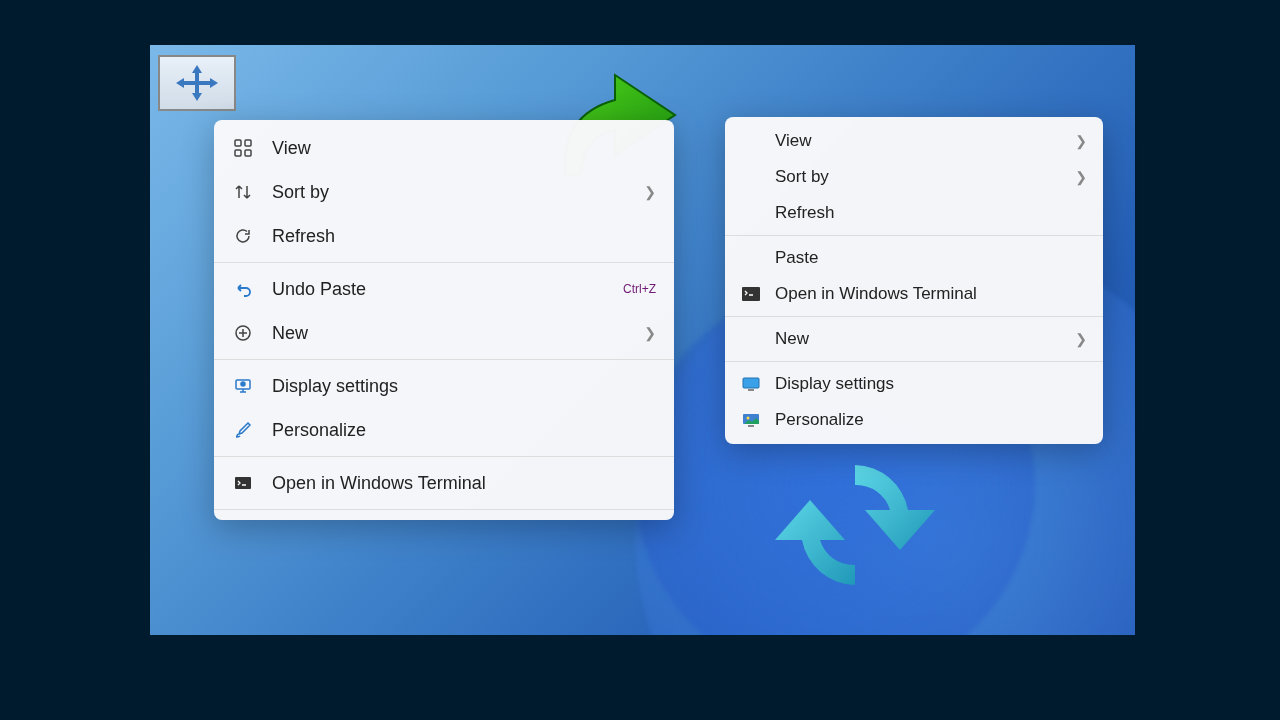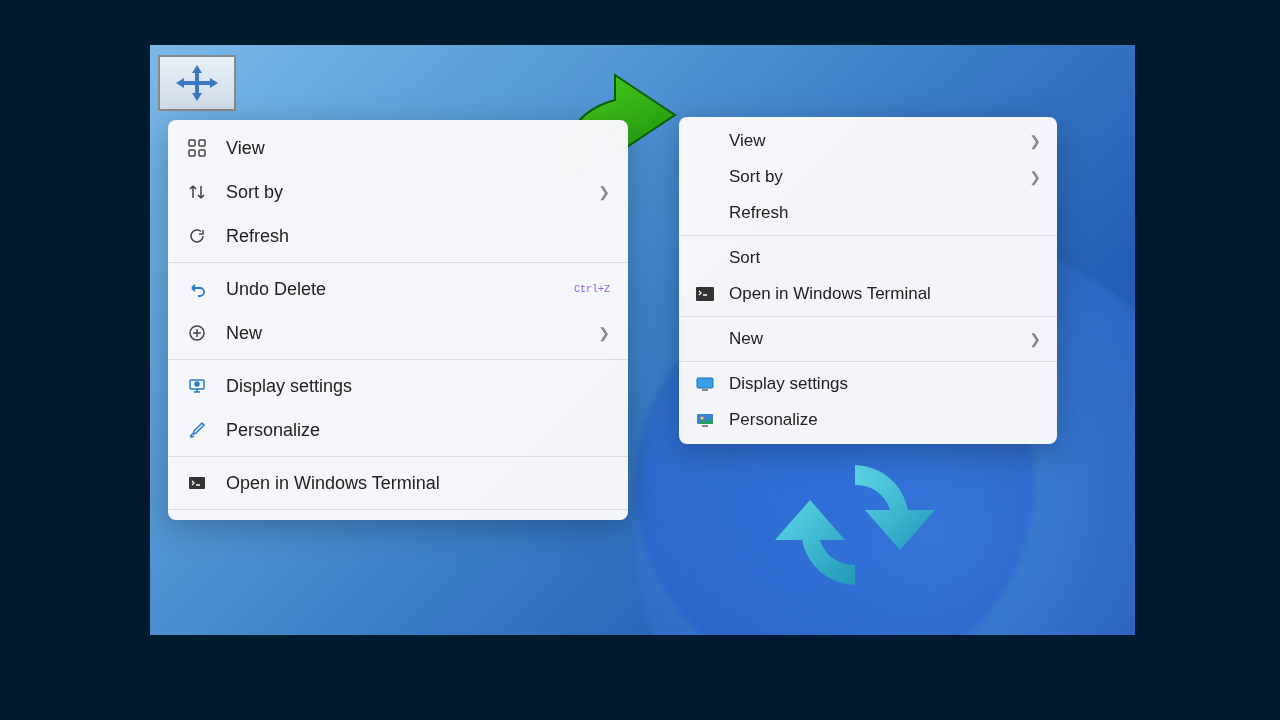--- a/index.html
+++ b/index.html
@@ -41,20 +41,21 @@
     align-items: center;
     justify-content: center;
   }
   
   .menu {
     position: absolute;
     background: rgba(248, 248, 250, 0.98);
     border-radius: 8px;
     box-shadow: 0 8px 32px rgba(0,0,0,0.25);
     padding: 6px 0;
+    margin-left: 46px;
   }
   .menu-left {
     left: 168px;
     top: 120px;
     width: 460px;
   }
   .menu-right {
     left: 679px;
     top: 117px;
     width: 378px;
@@ -74,21 +75,21 @@
     height: 22px;
     margin-right: 18px;
     display: flex;
     align-items: center;
     justify-content: center;
     flex-shrink: 0;
     color: #444;
   }
   .menu-right .menu-icon { width: 20px; margin-right: 14px; }
   .menu-label { flex: 1; }
-  .menu-shortcut { color: #8b5cf6; font-size: 10px; font-family: Liberation Mono, monospace; }
+  .menu-shortcut { color: #701a75; font-size: 12px; }
   .menu-chevron { color: #888; font-size: 14px; margin-left: 8px; }
   .menu-sep { height: 1px; background: #ddd; margin: 4px 0; }
   
   .arrow-green {
     position: absolute;
     left: 545px;
     top: 60px;
     width: 140px;
     height: 130px;
   }
@@ -172,21 +173,21 @@
     </span>
     <span class="menu-label">Refresh</span>
   </div>
   <div class="menu-sep"></div>
   <div class="menu-item">
     <span class="menu-icon">
       <svg width="18" height="18" viewBox="0 0 18 18" fill="none" stroke="#2a7acc" stroke-width="1.8">
           <path d="M4 8h8a4 4 0 0 1 0 8h-2M4 8l3-3M4 8l3 3"></path>
         </svg>
     </span>
-    <span class="menu-label">Undo Delete</span>
+    <span class="menu-label">Undo Paste</span>
     <span class="menu-shortcut">Ctrl+Z</span>
   </div>
   <div class="menu-item">
     <span class="menu-icon">
       <svg width="18" height="18" viewBox="0 0 18 18" fill="none" stroke="#444" stroke-width="1.5">
           <circle cx="9" cy="9" r="7"></circle>
           <path d="M9 5v8M5 9h8"></path>
         </svg>
     </span>
     <span class="menu-label">New</span>
@@ -235,21 +236,21 @@
     <span class="menu-label">Sort by</span>
     <span class="menu-chevron">❯</span>
   </div>
   <div class="menu-item">
     <span class="menu-icon"></span>
     <span class="menu-label">Refresh</span>
   </div>
   <div class="menu-sep"></div>
   <div class="menu-item">
     <span class="menu-icon"></span>
-    <span class="menu-label">Sort</span>
+    <span class="menu-label">Paste</span>
   </div>
   <div class="menu-item">
     <span class="menu-icon">
       <svg width="18" height="14" viewBox="0 0 18 14">
           <rect width="18" height="14" rx="1" fill="#333"></rect>
           <path d="M3 4l2 2-2 2M7 8h4" stroke="#fff" stroke-width="1.3" fill="none"></path>
         </svg>
     </span>
     <span class="menu-label">Open in Windows Terminal</span>
   </div>

